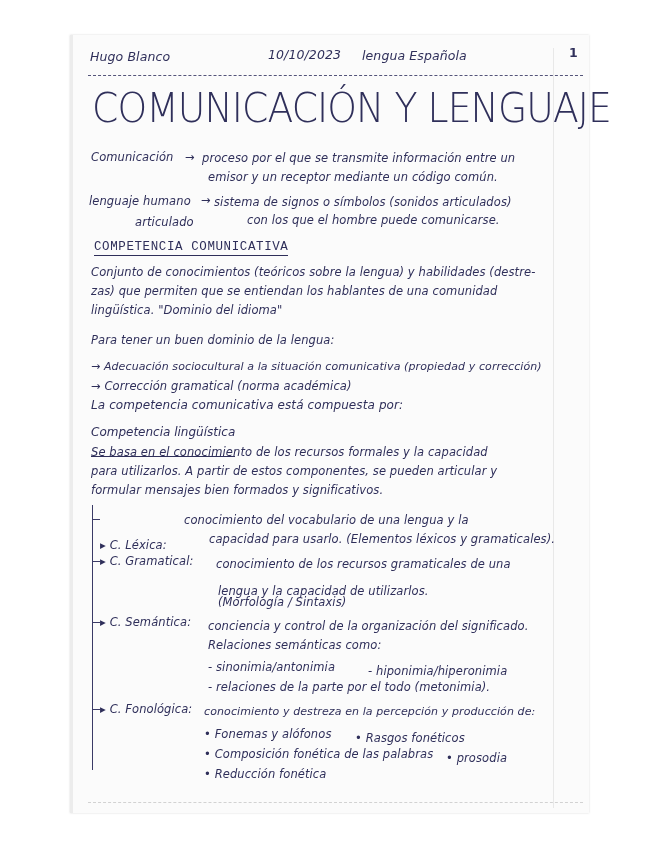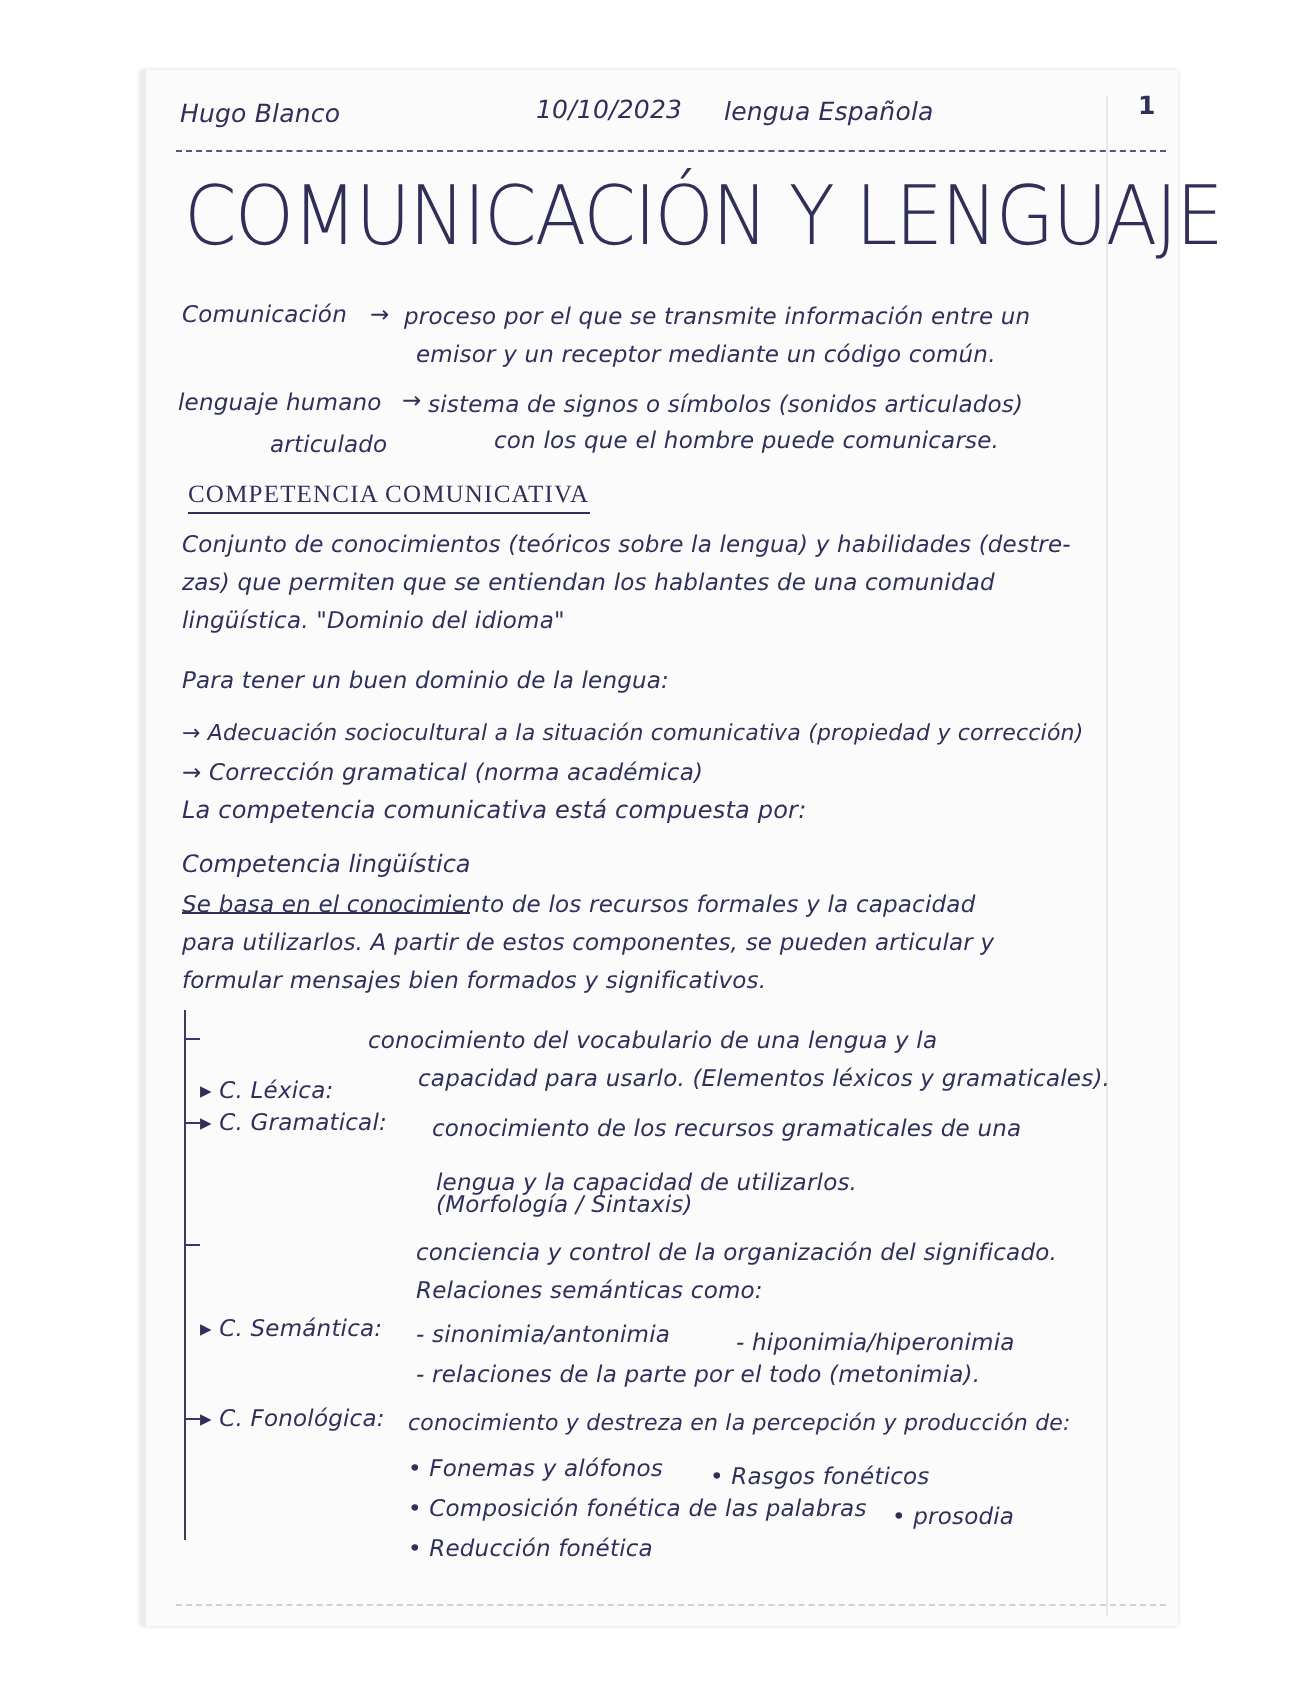--- a/index.html
+++ b/index.html
@@ -32,21 +32,21 @@
     .title {
       position: absolute; left: 92px; top: 84px; color: #2f2f5a;
       font-family: "DejaVu Sans", sans-serif; font-weight: 200;
       font-size: 41px; letter-spacing: -1px; transform: scaleX(0.92);
       transform-origin: left top; white-space: nowrap;
     }
     .h2 {
       position: absolute; color: #2f2f5a; font-size: 12.5px;
       letter-spacing: 0.6px; white-space: nowrap;
       border-bottom: 1.2px solid #2f2f5a; padding-bottom: 1px;
-      font-family: Liberation Serif, serif;
+      font-family: Liberation Mono, monospace;
     }
     .h3 {
       position: absolute; color: #2f2f5a; font-size: 12px; font-style: italic;
       white-space: nowrap; border-bottom: 1.2px solid #2f2f5a; padding-bottom: 17px;
     }
     .vline {
       position: absolute; left: 92px; width: 1.3px; background: #3a3a66;
     }
     .hook {
       position: absolute; left: 92px; width: 8px; height: 0;
@@ -101,21 +101,21 @@
 
 <div class="hw" style="left:100px; top:512px;margin-top:26px;">▸ <span>C. Léxica:</span></div>
 <div class="hw" style="left:184px; top:513px;">conocimiento del vocabulario de una lengua y la</div>
 <div class="hw" style="left:209px; top:532px;">capacidad para usarlo. (Elementos léxicos y gramaticales).</div>
 
 <div class="hw" style="left:100px; top:554px;">▸ <span>C. Gramatical:</span></div>
 <div class="hw" style="left:216px; top:557px;">conocimiento de los recursos gramaticales de una</div>
 <div class="hw" style="left:218px; top:584px;">lengua y la capacidad de utilizarlos.</div>
 <div class="hw" style="left:218px; top:595px;">(Morfología / Sintaxis)</div>
 
-<div class="hw" style="left:100px; top:615px;margin-top:42px;">▸ <span>C. Semántica:</span></div>
+<div class="hw" style="left:100px; top:615px;">▸ <span>C. Semántica:</span></div>
 <div class="hw" style="left:208px; top:619px;">conciencia y control de la organización del significado.</div>
 <div class="hw" style="left:208px; top:638px;">Relaciones semánticas como:</div>
 <div class="hw" style="left:208px; top:660px;">- sinonimia/antonimia</div>
 <div class="hw" style="left:368px; top:664px;">- hiponimia/hiperonimia</div>
 <div class="hw" style="left:208px; top:680px;">- relaciones de la parte por el todo (metonimia).</div>
 
 <div class="hw" style="left:100px; top:702px;">▸ <span>C. Fonológica:</span></div>
 <div class="hw" style="left:204px; top:705px; font-size:11px;">conocimiento y destreza en la percepción y producción de:</div>
 <div class="hw" style="left:204px; top:727px;">• Fonemas y alófonos</div>
 <div class="hw" style="left:355px; top:731px;">• Rasgos fonéticos</div>

